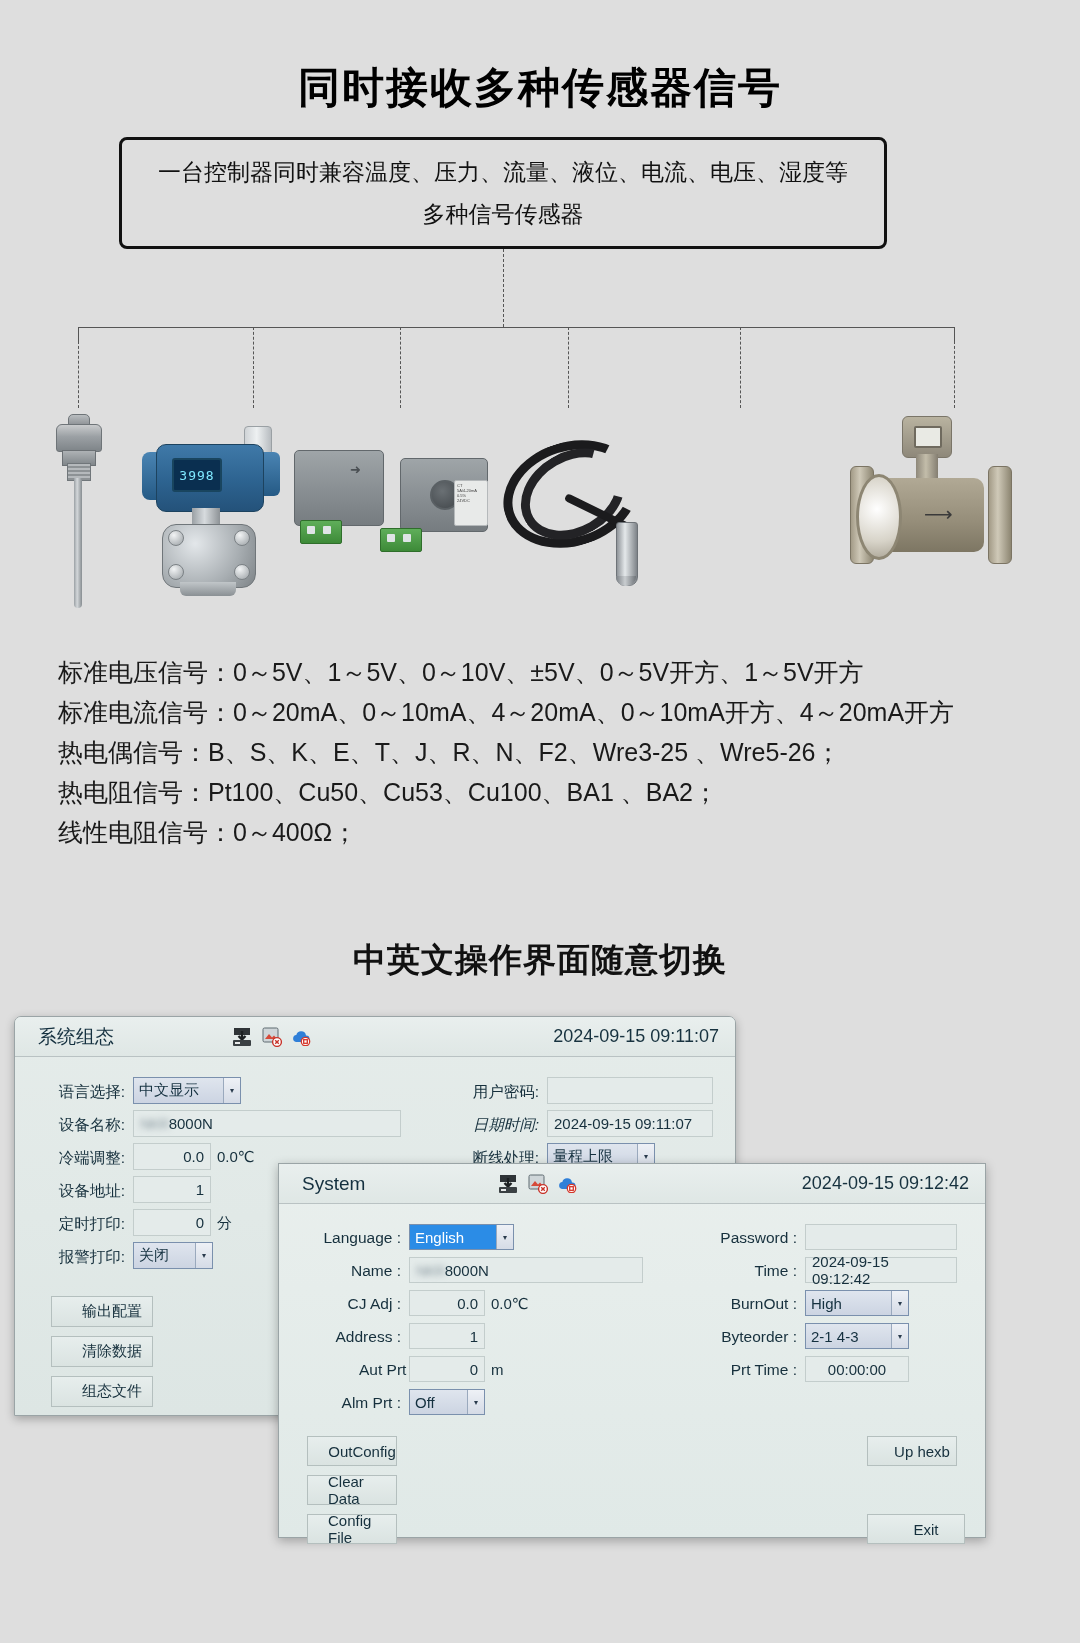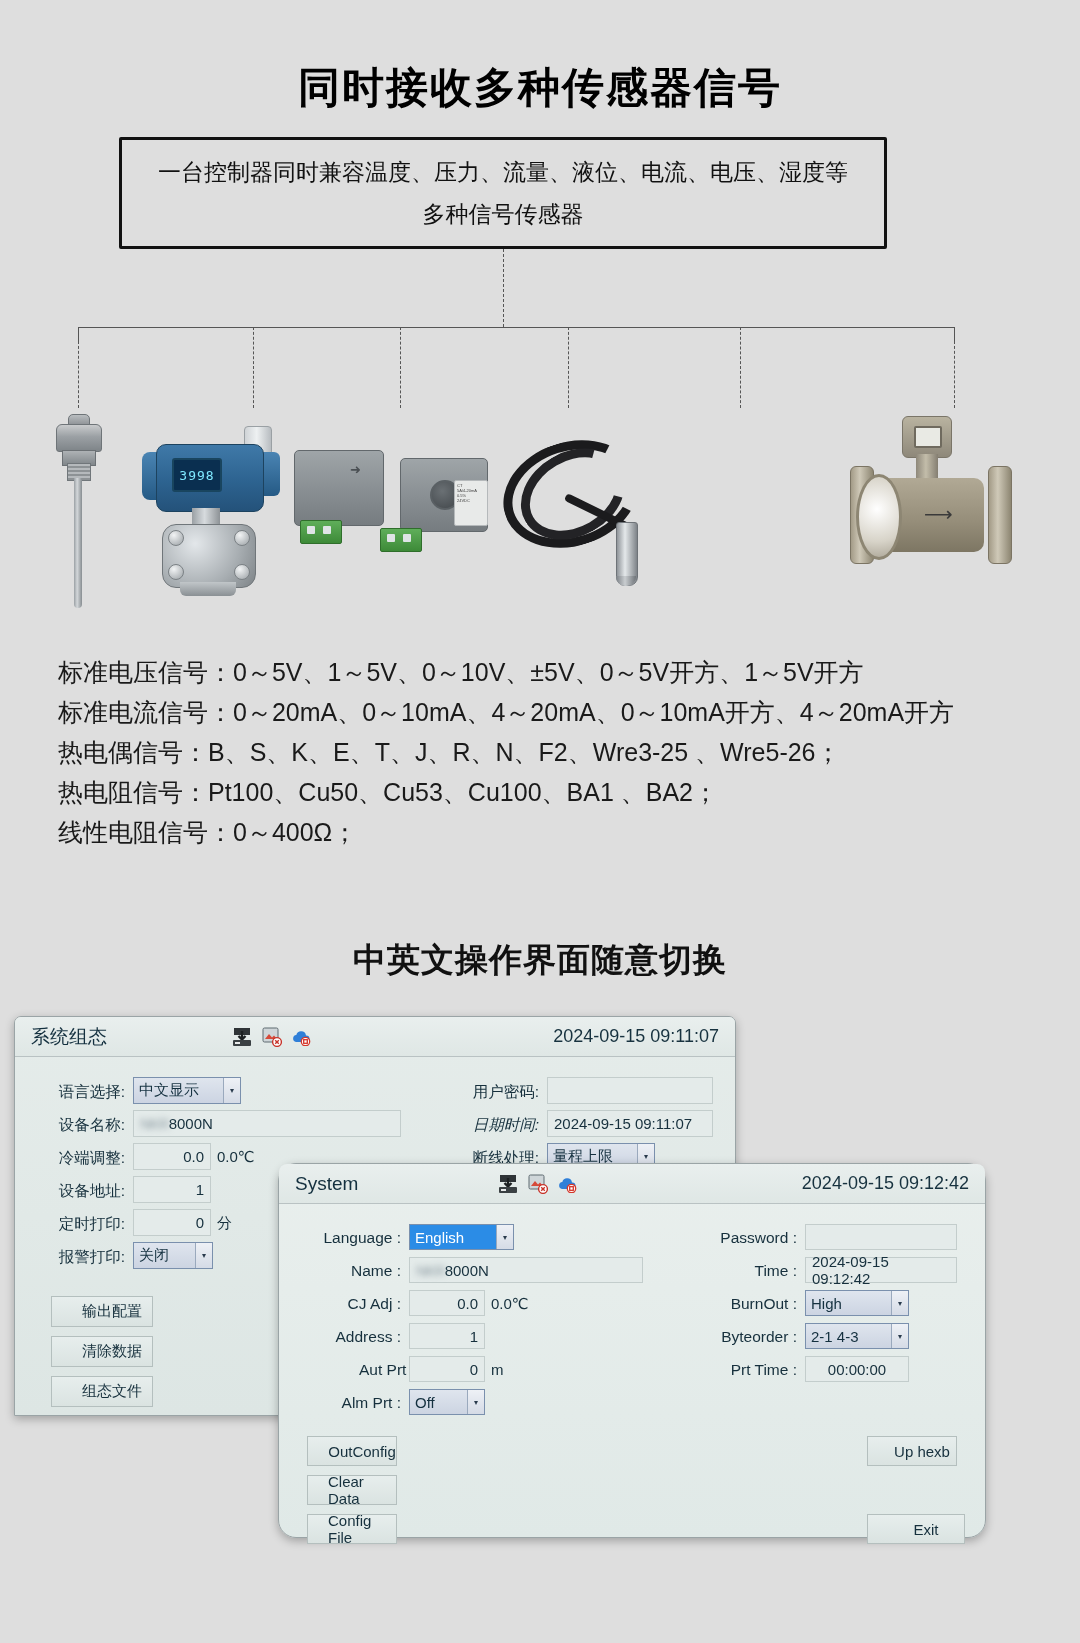--- a/index.html
+++ b/index.html
@@ -29,21 +29,21 @@
     color: #000;
   }
 
   .desc-box {
     position: absolute;
     top: 137px;
     left: 119px;
     width: 768px;
     height: 112px;
     border: 3px solid #111;
-    border-radius: 2px;
+    border-radius: 8px;
     background: transparent;
     display: flex;
     flex-direction: column;
     align-items: center;
     justify-content: center;
     box-sizing: border-box;
   }
   .desc-line {
     font-size: 23px;
     line-height: 42px;
@@ -341,37 +341,37 @@
   .hmi-cn {
     left: 14px; top: 1016px;
     width: 722px; height: 400px;
     background: linear-gradient(180deg,#e5ecea 0%,#dde6e4 100%);
     border-radius: 7px 7px 0 0;
   }
   .hmi-en {
     left: 278px; top: 1163px;
     width: 708px; height: 375px;
     background: linear-gradient(180deg,#e9efed 0%,#e0e9e7 100%);
-    border-radius: 18px;
+    border-radius: 0;
   }
   .hmi-titlebar {
     position: relative;
     height: 40px;
     background: linear-gradient(180deg,#e9efee 0%,#dfe7e5 100%);
     border-bottom: 1px solid #b9c2c3;
     display: flex;
     align-items: center;
     box-sizing: border-box;
   }
   .hmi-cn .hmi-titlebar { border-radius: 6px 6px 0 0; }
   .hmi-en .hmi-titlebar { border-radius: 8px 8px 0 0; }
   .hmi-title-text {
     font-size: 19px;
     color: #14303f;
-    margin-left: 16px;
+    margin-left: 23px;
   }
   .hmi-icons {
     position: absolute;
     display: flex;
     align-items: center;
     gap: 9px;
   }
   .hmi-clock {
     position: absolute;
     right: 16px;

